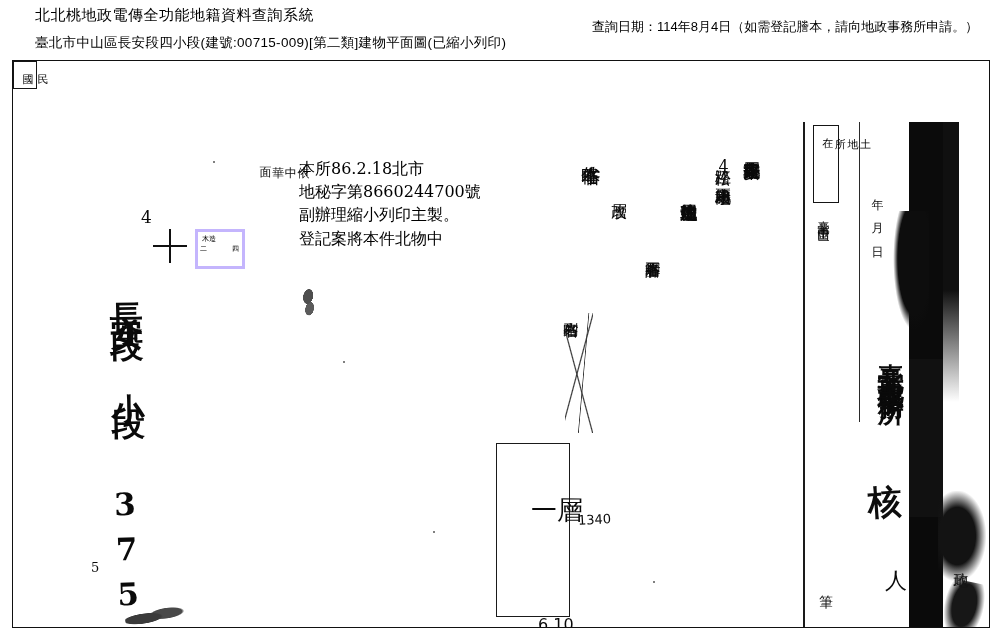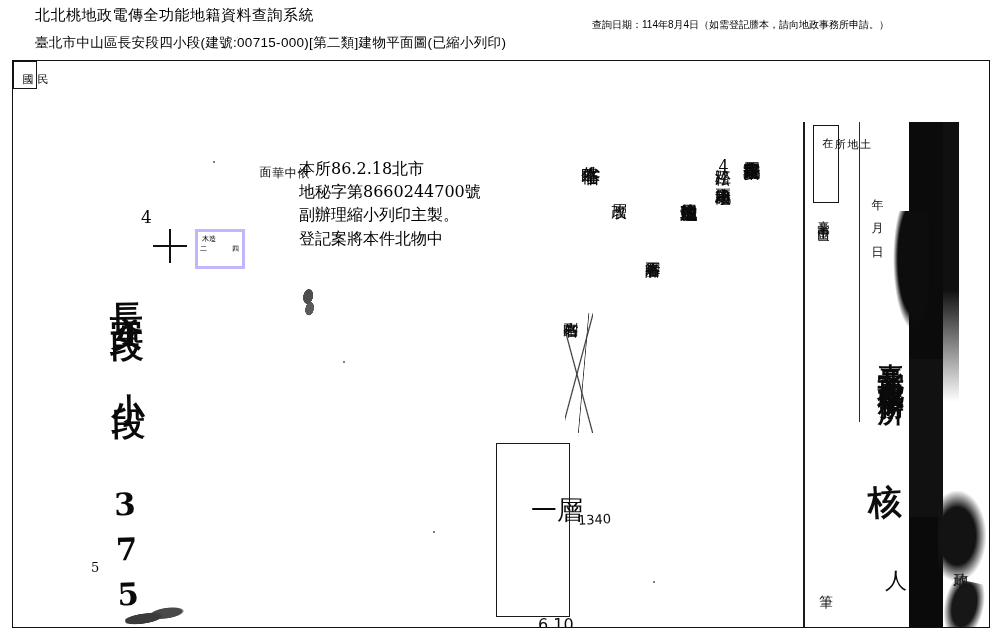--- a/index.html
+++ b/index.html
@@ -26,21 +26,21 @@
     left: 35px;
     top: 6px;
     font-size: 15px;
     letter-spacing: 0.5px;
     white-space: nowrap;
   }
   .hdr-query {
     position: absolute;
     left: 592px;
     top: 18px;
-    font-size: 10px;
+    font-size: 13px;
     white-space: nowrap;
   }
   .hdr-sub {
     position: absolute;
     left: 35px;
     top: 34px;
     font-size: 13.5px;
     letter-spacing: 0.3px;
     white-space: nowrap;
   }
@@ -405,21 +405,21 @@
     opacity: .6;
   }
 </style>
 </head>
 <body>
 
 <div class="page">
 
   <div class="hdr-title">北北桃地政電傳全功能地籍資料查詢系統</div>
   <div class="hdr-query">查詢日期：114年8月4日（如需登記謄本，請向地政事務所申請。）</div>
-  <div class="hdr-sub">臺北市中山區長安段四小段(建號:00715-000)[第二類]建物平面圖(已縮小列印)</div>
+  <div class="hdr-sub">臺北市中山區長安段四小段(建號:00715-009)[第二類]建物平面圖(已縮小列印)</div>
 
   <div class="scan-frame">
 
     <div class="hw left-mark4">4</div>
     <div class="left-cross"></div>
 
     <div class="mini-box">
       <div class="mb-t">木造</div>
       <div class="mb-l">二</div>
       <div class="mb-r">四</div>

